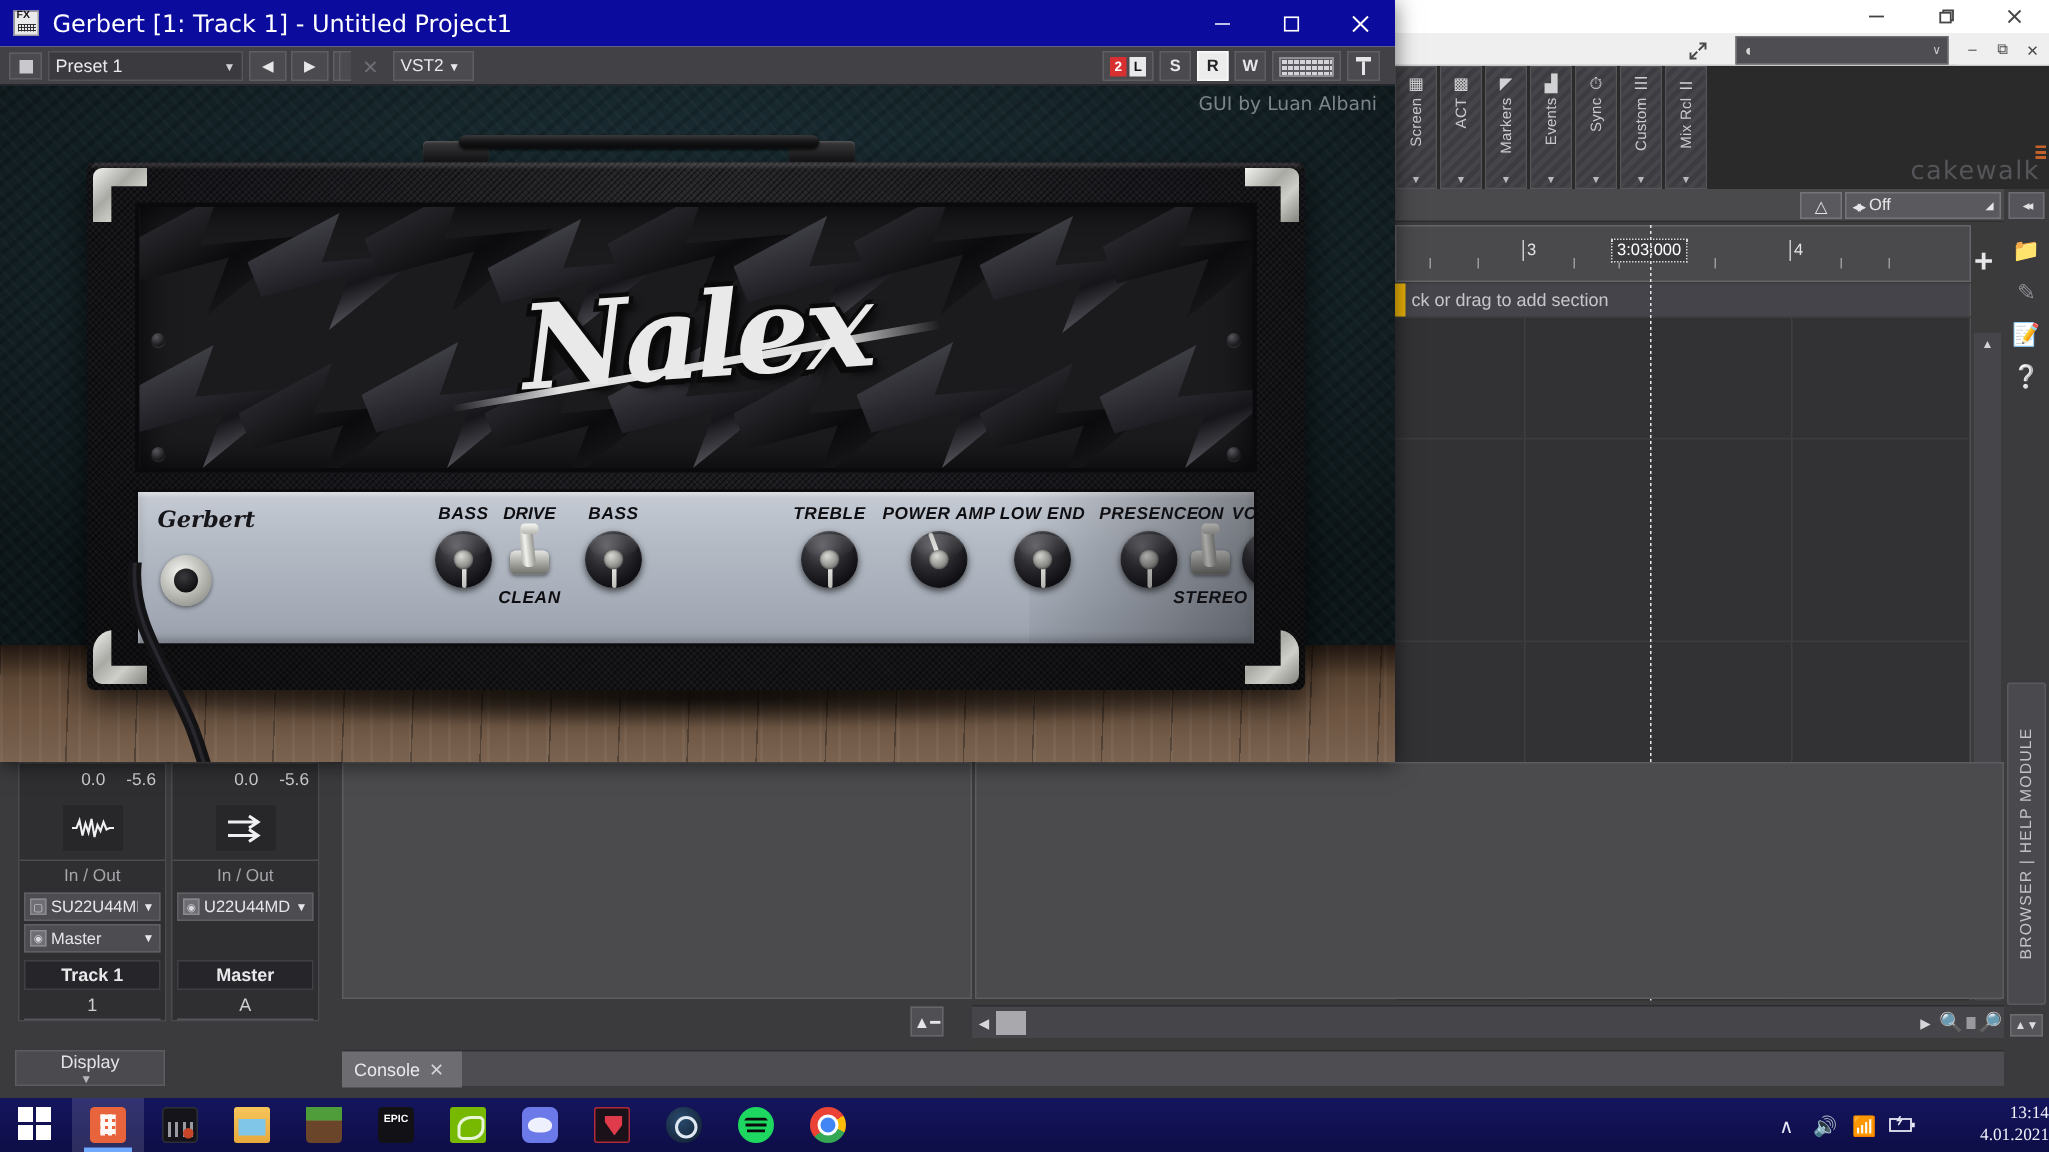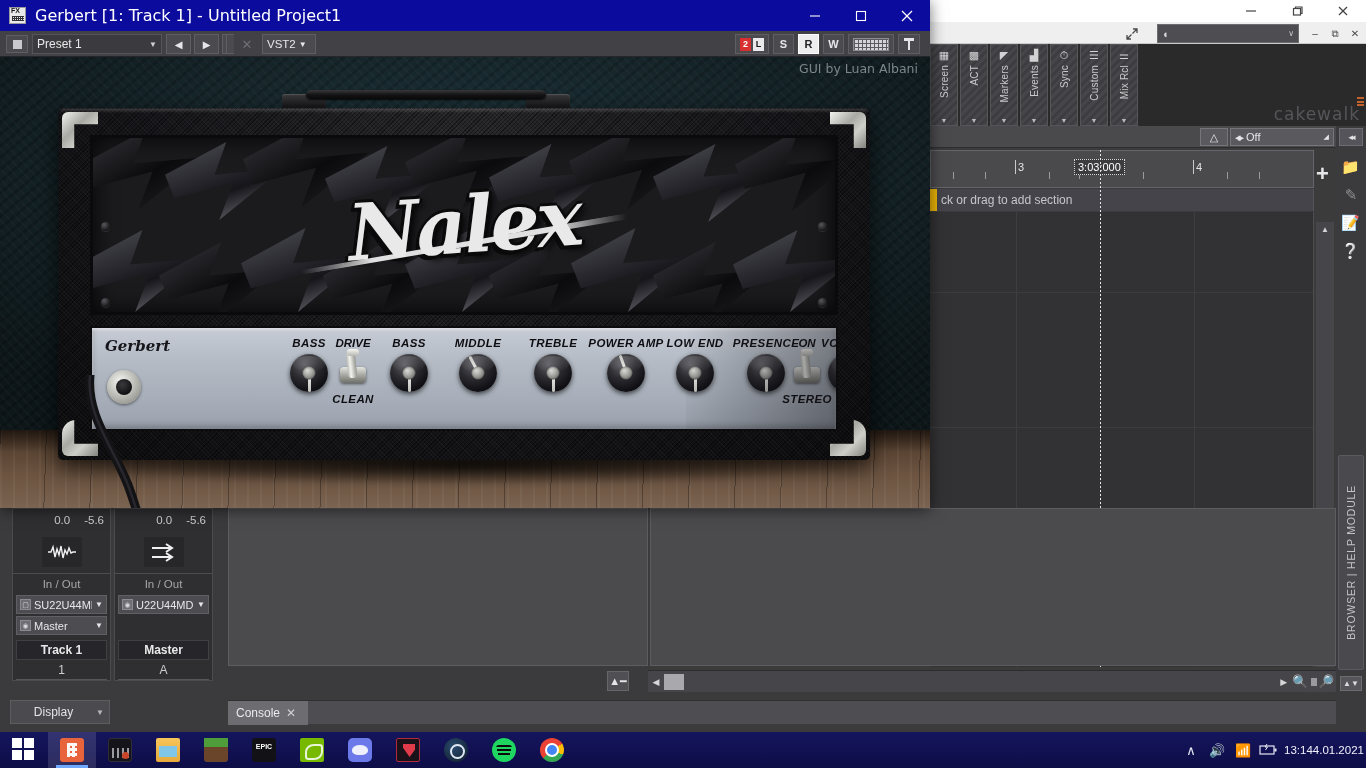--- a/index.html
+++ b/index.html
@@ -259,21 +259,21 @@
     color: #e8e8ea; font-size: 12px; font-weight: bold;
   }
   .strip-num {
     height: 19px; margin: 1px 3px 0;
     display: flex; align-items: center; justify-content: center;
     color: #cdcdd0; font-size: 12px; border-bottom: 1px solid #55555a;
   }
   .display-btn {
     position: absolute; left: 10px; top: 700px; width: 100px; height: 24px;
     background: #4a4a4f; border: 1px solid #5c5c61;
-    display: flex; align-items: center; color: #e3e3e5; font-size: 12px;
+    display: flex; align-items: center; color: #e3e3e5; font-size: 12px; flex-direction: column;
   }
   .display-btn .t { flex: 1; text-align: center; }
   .display-btn .c { font-size: 8px; padding-right: 5px; color: #b8b8bc; }
 
   .console-panes {
     position: absolute; left: 228px; top: 508px; width: 420px; height: 158px;
     background: #4b4b4e; border: 1px solid #5d5d61;
   }
   .console-panes2 {
     position: absolute; left: 650px; top: 508px; width: 686px; height: 158px;
@@ -705,23 +705,23 @@
   }
   .tray {
     position: absolute; right: 0; top: 0; height: 36px;
     display: flex; align-items: center; gap: 0;
   }
   .tray-ic {
     width: 26px; height: 36px; display: flex; align-items: center; justify-content: center;
     color: #e6e8f4; font-size: 13px;
   }
   .clock {
-    width: 84px; height: 36px; display: flex; flex-direction: row;
-    align-items: center; justify-content: center;
-    color: #f0f1fa; font-size: 11.5px; line-height: 15px;
+    width: 84px; height: 36px; display: flex; flex-direction: column;
+    align-items: flex-end; justify-content: center;
+    color: #f0f1fa; font-size: 11.5px; line-height: 15px; font-family: Liberation Serif, serif;
   }
 </style>
 </head>
 <body>
 
 <div id="root">
 
   <div class="cw-window">
 
     <div class="cw-titlebar">
@@ -1092,28 +1092,20 @@
 
             <div class="ctrl" style="left:288px;top:9px;width:58px;height:80px;">
               <span class="lbl">BASS</span>
               <div class="knob">
                 <div class="ptr" style="transform:rotate(0deg);"></div>
                 <div class="sheen"></div>
                   <div class="cap"></div>
               </div>
             </div>
 
-            <div class="ctrl" style="left:352px;top:9px;width:68px;height:80px;">
-              <span class="lbl">MIDDLE</span>
-              <div class="knob">
-                <div class="ptr" style="transform:rotate(152deg);"></div>
-                <div class="sheen"></div>
-                  <div class="cap"></div>
-              </div>
-            </div>
 
             <div class="ctrl" style="left:430px;top:9px;width:62px;height:80px;">
               <span class="lbl">TREBLE</span>
               <div class="knob">
                 <div class="ptr" style="transform:rotate(0deg);"></div>
                 <div class="sheen"></div>
                   <div class="cap"></div>
               </div>
             </div>
 

